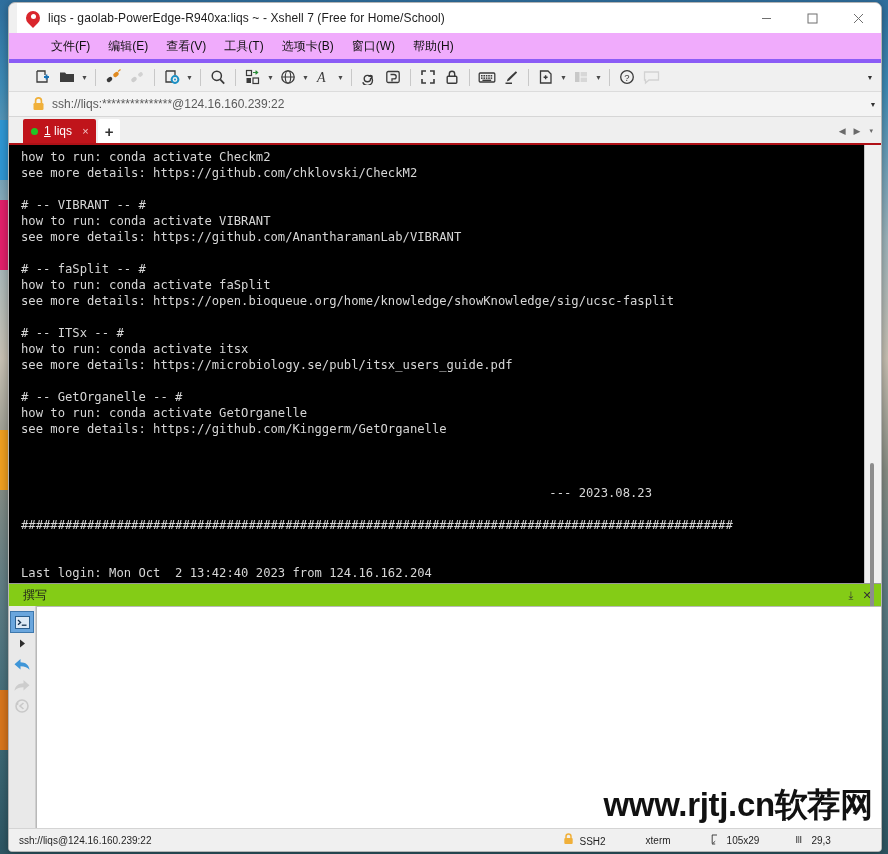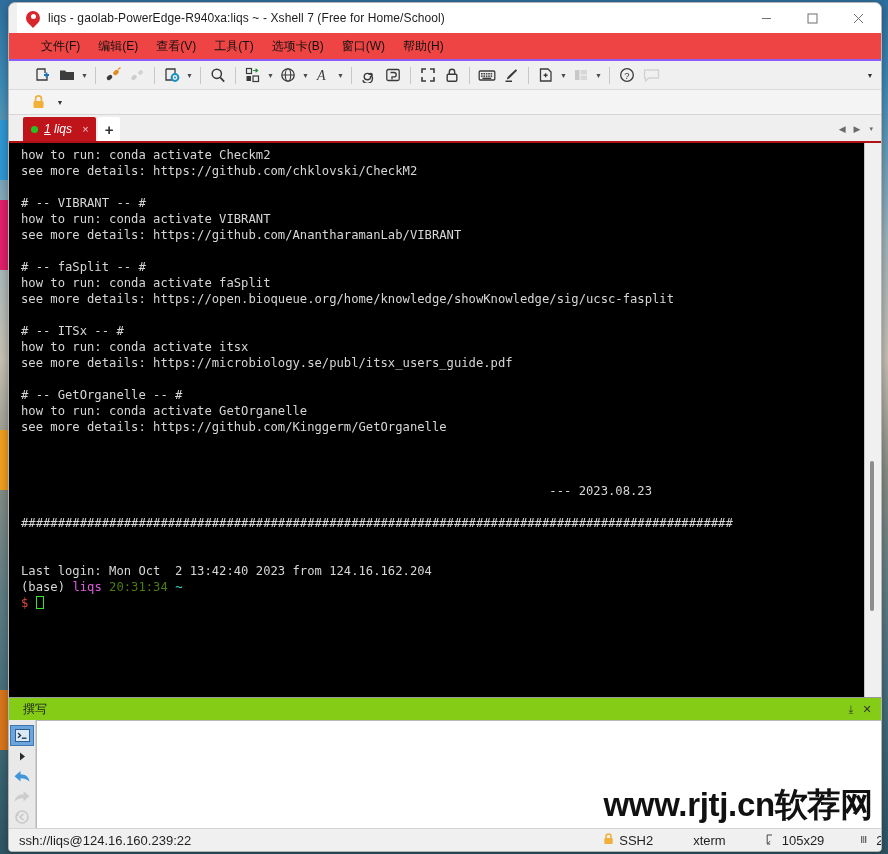--- a/index.html
+++ b/index.html
@@ -65,24 +65,24 @@
   .wbtn {
     width: 46px; height: 30px;
     display:flex; align-items:center; justify-content:center;
     color:#6f6f6f;
   }
   .wbtn svg { display:block; }
 
   
   #menubar {
     height: 26px; min-height:26px;
-    background:#ef4444;
+    background:#f0abfc;
     display:flex; align-items:center;
-    padding-left: 24px;
-    border-bottom: 2px solid #8b5cf6;
+    padding-left: 34px;
+    border-bottom: 4px solid #8b5cf6;
   }
   .menu-item {
     font-size: 12px; color:#111;
     padding: 3px 8px; margin-right:2px;
     white-space: nowrap;
   }
 
   
   #toolbar {
     height: 28px; min-height:28px;
@@ -144,21 +144,21 @@
     display:flex; align-items:center;
     padding: 0 4px 0 8px;
     font-size: 12px;
     border-radius: 2px 2px 0 0;
     white-space: nowrap;
   }
   #tab-active .dot {
     width:7px; height:7px; border-radius:50%; background:#22c425;
     margin-right: 6px; flex:none;
   }
-  #tab-active .lbl { text-decoration: none; font-style: italic; }
+  #tab-active .lbl { text-decoration: none; }
   #tab-active .lbl .mnem { text-decoration: underline; }
   #tab-close {
     margin-left: 7px; font-size: 11px; color:#f3c9cb;
     width: 13px; text-align:center;
   }
   #tab-new {
     width: 22px; height: 24px; margin-left: 2px;
     background:#ffffff;
     display:flex; align-items:center; justify-content:center;
     font-size: 15px; color:#333; font-weight:bold;
@@ -168,21 +168,21 @@
   #tabstrip .tabnav {
     margin-left:auto; display:flex; align-items:center; height:24px;
     padding-right: 4px; color:#6a6a6a;
   }
   #tabstrip .tabnav span { padding: 0 4px; font-size: 9px; }
   #tabstrip .tabnav .tdrop { font-size: 7px; padding-left:5px; }
 
   
   #terminal-wrap {
     flex: none;
-    height: 554px;
+    height: 438px;
     display:flex;
     background:#000;
     position:relative;
   }
   #terminal {
     flex: 1;
     background:#000000;
     color:#d6d6d6;
     font-family: "DejaVu Sans Mono", monospace;
     font-size: 12.2px;
@@ -259,21 +259,21 @@
     white-space:nowrap; letter-spacing:-.3px;
     font-family: "Liberation Sans", sans-serif;
   }
 
   
   #statusbar {
     height: 22px; min-height:22px;
     background:#f0f0f0;
     border-top:1px solid #d4d4d4;
     display:flex; align-items:center;
-    font-size: 13px; color:#1f1f1f;
+    font-size: 10px; color:#1f1f1f;
     padding: 0 4px 0 10px;
   }
   #status-url { white-space:nowrap; }
   .sb-group { display:flex; align-items:center; white-space:nowrap; }
   #sb-ssh { margin-left: 412px; display:flex; align-items:flex-end; }
   #sb-ssh .lk { margin-right:5px; }
   #sb-term { margin-left: 40px; }
   #sb-size { margin-left: 40px; display:flex; align-items:center; }
   #sb-size .ic { margin-right:5px; color:#444; }
   #sb-pos { margin-left: 36px; display:flex; }
@@ -505,20 +505,21 @@
     <div id="toolbar-overflow">▼</div>
   </div>
 
   <div id="addressbar">
     <div id="addr-lock">
       <svg width="15" height="16" viewBox="0 0 15 16">
         <rect x="2.5" y="7" width="10" height="7" rx="1.3" fill="#f0b03a"></rect>
         <path d="M4.6 7 V4.8 a2.9 2.9 0 0 1 5.8 0 V7" fill="none" stroke="#f0b03a" stroke-width="1.7"></path>
       </svg>
     </div>
+    <div id="addr-text" title="ssh://liqs:***************@124.16.160.239:22">ssh://liqs:***************@124.16.160.239:22</div>
     <div id="addr-caret">▼</div>
   </div>
 
   <div id="tabstrip">
     <div id="tab-active">
       <span class="dot"></span>
       <span class="lbl">
         <span class="mnem">1</span><span> liqs</span>
       </span>
       <span id="tab-close">×</span>

